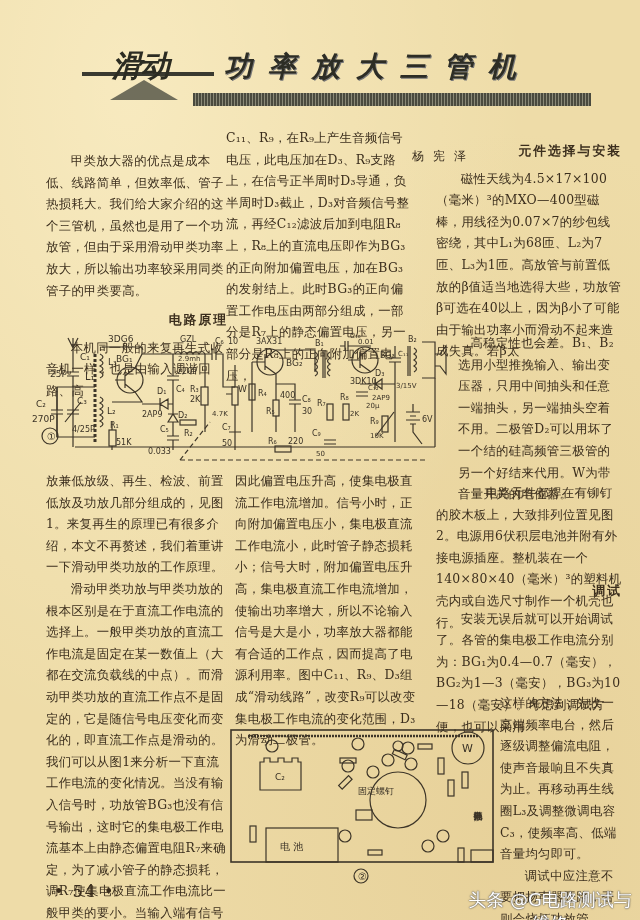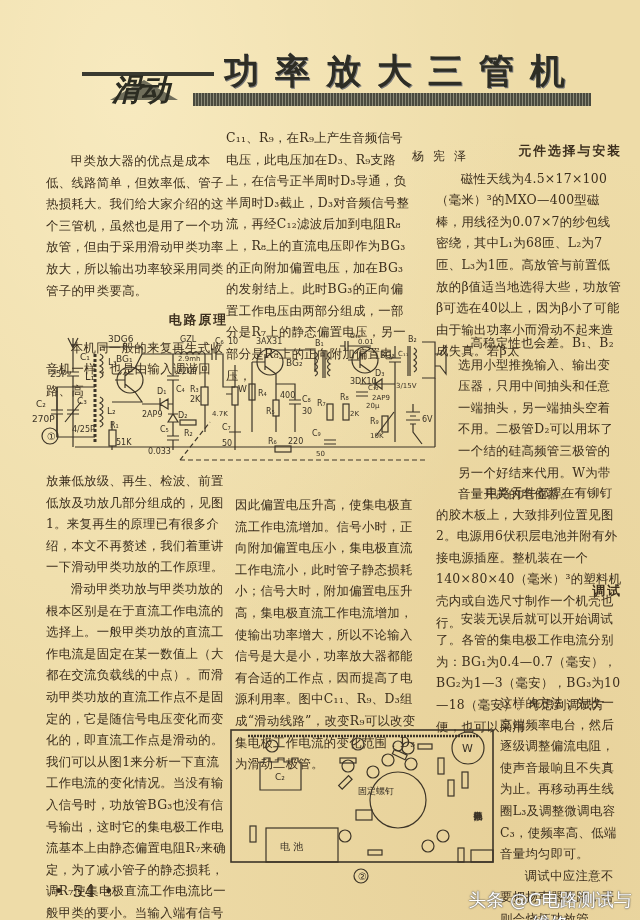--- a/index.html
+++ b/index.html
@@ -6,25 +6,25 @@
   body{width:640px;height:920px;overflow:hidden;background:#efdfae;position:relative;
        font-family:"DejaVu Serif","Liberation Serif",serif;color:#3a2d1c;}
   .paper{position:absolute;inset:0;
     background:
       radial-gradient(ellipse at 20% 10%, rgba(255,245,210,0.55), rgba(0,0,0,0) 55%),
       radial-gradient(ellipse at 80% 90%, rgba(200,160,90,0.18), rgba(0,0,0,0) 60%),
       #eedca8;}
   
   .title-left{position:absolute;left:82px;top:44px;width:132px;height:56px;}
   .title-left .word{position:absolute;left:30px;top:2px;font-size:30px;font-style:italic;font-weight:bold;
-     color:#2c2c22;letter-spacing:-2px;font-family:"DejaVu Sans","Liberation Sans",sans-serif;margin-top:24px;}
+     color:#2c2c22;letter-spacing:-2px;font-family:"DejaVu Sans","Liberation Sans",sans-serif;}
   .title-left .ulbar{position:absolute;left:0;top:28px;width:132px;height:4px;background:#3a3a30;}
   .title-left .tri{position:absolute;left:28px;top:36px;width:0;height:0;border-left:34px solid transparent;border-right:34px solid transparent;border-bottom:20px solid #58584a;opacity:.85;}
-  .title-main{position:absolute;left:224px;top:48px;font-size:35px;font-weight:bold;letter-spacing:16px;color:#2d2d25;
-     text-shadow:1px 1px 0 #777;font-family:"DejaVu Sans","Liberation Sans",sans-serif;}
+  .title-main{position:absolute;left:224px;top:48px;font-size:28px;font-weight:bold;letter-spacing:16px;color:#2d2d25;
+     text-shadow:1px 1px 0 #777;font-family:"DejaVu Sans","Liberation Sans",sans-serif;font-style:italic;}
   .title-bar{position:absolute;left:193px;top:93px;width:398px;height:13px;
      background:repeating-linear-gradient(90deg,#4a4a3e 0 2px,#8b8a78 2px 3px);}
   .author{position:absolute;left:412px;top:124px;font-size:12px;letter-spacing:9px;color:#3b2f20;margin-top:24px;}
   
   .col{position:absolute;font-size:12.4px;line-height:21.6px;letter-spacing:.3px;color:#3b2e1d;}
   .col p{margin:0;text-indent:2em;}
   .col p.noind{text-indent:0;}
   .col .h{text-align:right;font-weight:bold;letter-spacing:2px;margin:8px 0 6px 0;text-indent:0;font-size:12.8px;}
   
   .fig{position:absolute;}
@@ -217,21 +217,21 @@
     <circle cx="20" cy="104" r="8"></circle>
     <text x="17" y="108" font-size="10" stroke="none">①</text>
   </svg>
 </div>
 
 <div class="col" style="left:46px;top:470px;width:182px;">
   <p class="noind">放兼低放级、再生、检波、前置低放及功放几部分组成的，见图1。来复再生的原理已有很多介绍，本文不再赘述，我们着重讲一下滑动甲类功放的工作原理。</p>
   <p>滑动甲类功放与甲类功放的根本区别是在于直流工作电流的选择上。一般甲类功放的直流工作电流是固定在某一数值上（大都在交流负载线的中点）。而滑动甲类功放的直流工作点不是固定的，它是随信号电压变化而变化的，即直流工作点是滑动的。我们可以从图1来分析一下直流工作电流的变化情况。当没有输入信号时，功放管BG₃也没有信号输出，这时它的集电极工作电流基本上由静态偏置电阻R₇来确定，为了减小管子的静态损耗，调R₇使集电极直流工作电流比一般甲类的要小。当输入端有信号输入时，经过BG₃放大的音频信号一部分经输出变压器B₂耦合到输出端去推动扬声器，另一部分流经</p>
 </div>
 
-<div class="col" style="left:235px;top:470px;width:185px;margin-top:24px;">
+<div class="col" style="left:235px;top:470px;width:185px;">
   <p class="noind">因此偏置电压升高，使集电极直流工作电流增加。信号小时，正向附加偏置电压小，集电极直流工作电流小，此时管子静态损耗小；信号大时，附加偏置电压升高，集电极直流工作电流增加，使输出功率增大，所以不论输入信号是大是小，功率放大器都能有合适的工作点，因而提高了电源利用率。图中C₁₁、R₉、D₃组成“滑动线路”，改变R₉可以改变集电极工作电流的变化范围，D₃为滑动二极管。</p>
 </div>
 
 <div class="col" style="left:436px;top:572px;width:186px;">
   <div class="h">调试</div>
   <p>安装无误后就可以开始调试了。各管的集电极工作电流分别为：BG₁为0.4—0.7（毫安），BG₂为1—3（毫安），BG₃为10—18（毫安）。考虑到调试方便，也可以采用</p>
 </div>
 <div class="col" style="left:500px;top:692px;width:122px;">
   <p class="noind">这样的方法：先收一高端频率电台，然后逐级调整偏流电阻，使声音最响且不失真为止。再移动再生线圈L₃及调整微调电容C₃，使频率高、低端音量均匀即可。</p>
   <p>调试中应注意不要把扬声器开路，否则会烧坏功放管。</p>

